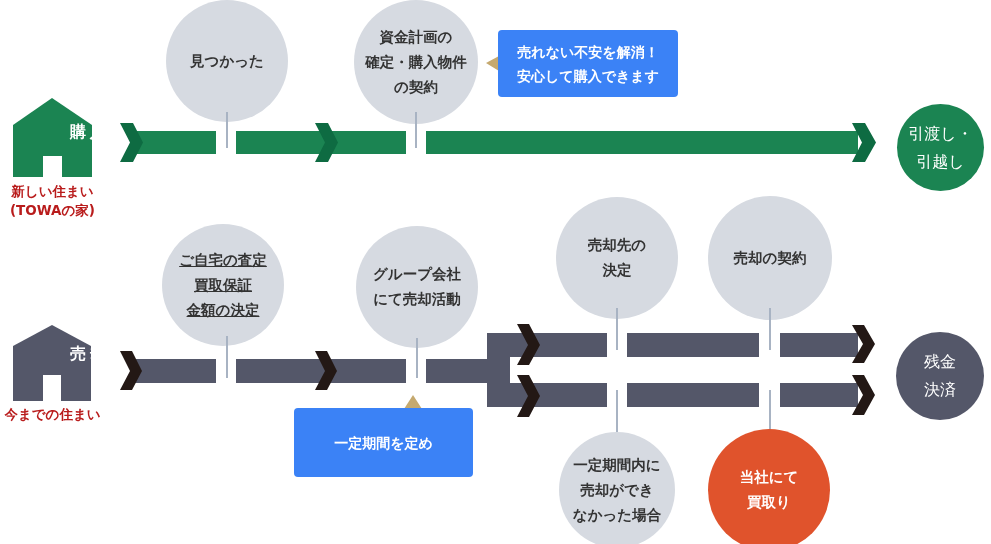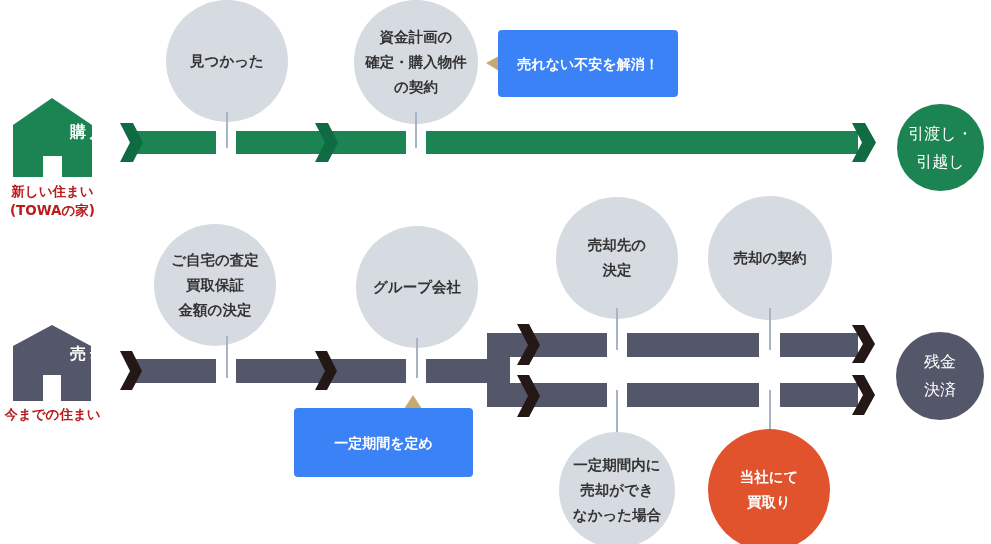--- a/index.html
+++ b/index.html
@@ -90,36 +90,38 @@
 
 <div class="circle grey" style="left:354px; top:0px; width:124px; height:124px;">
   <span class="ln">資金計画の</span>
   <span class="ln">確定・購入物件</span>
   <span class="ln">の契約</span>
 </div>
 <div class="line" style="left:415px; top:112px; height:36px;"></div>
 
 <div class="callout" style="left:498px; top:30px; width:180px; height:67px;">
   <span class="ln">売れない不安を解消！</span>
+  <span class="ln">安心して購入できます</span>
 </div>
 
 <div class="circle green" style="left:897px; top:104px; width:87px; height:87px;">
   <span class="ln">引渡し・</span>
   <span class="ln">引越し</span>
 </div>
 
-<div class="circle grey" style="left:154px; top:224px; width:122px; height:122px;">
+<div class="circle grey" style="left:162px; top:224px; width:122px; height:122px;text-decoration:underline;">
   <span class="ln">ご自宅の査定</span>
   <span class="ln">買取保証</span>
   <span class="ln">金額の決定</span>
 </div>
 <div class="line" style="left:226px; top:336px; height:42px;"></div>
 
 <div class="circle grey" style="left:356px; top:226px; width:122px; height:122px;">
   <span class="ln">グループ会社</span>
+  <span class="ln">にて売却活動</span>
 </div>
 <div class="line" style="left:416px; top:338px; height:40px;"></div>
 
 <div class="callout" style="left:294px; top:408px; width:179px; height:69px;">
   <span class="ln">一定期間を定め</span>
 </div>
 
 <div class="circle grey" style="left:556px; top:197px; width:122px; height:122px;">
   <span class="ln">売却先の</span>
   <span class="ln">決定</span>

